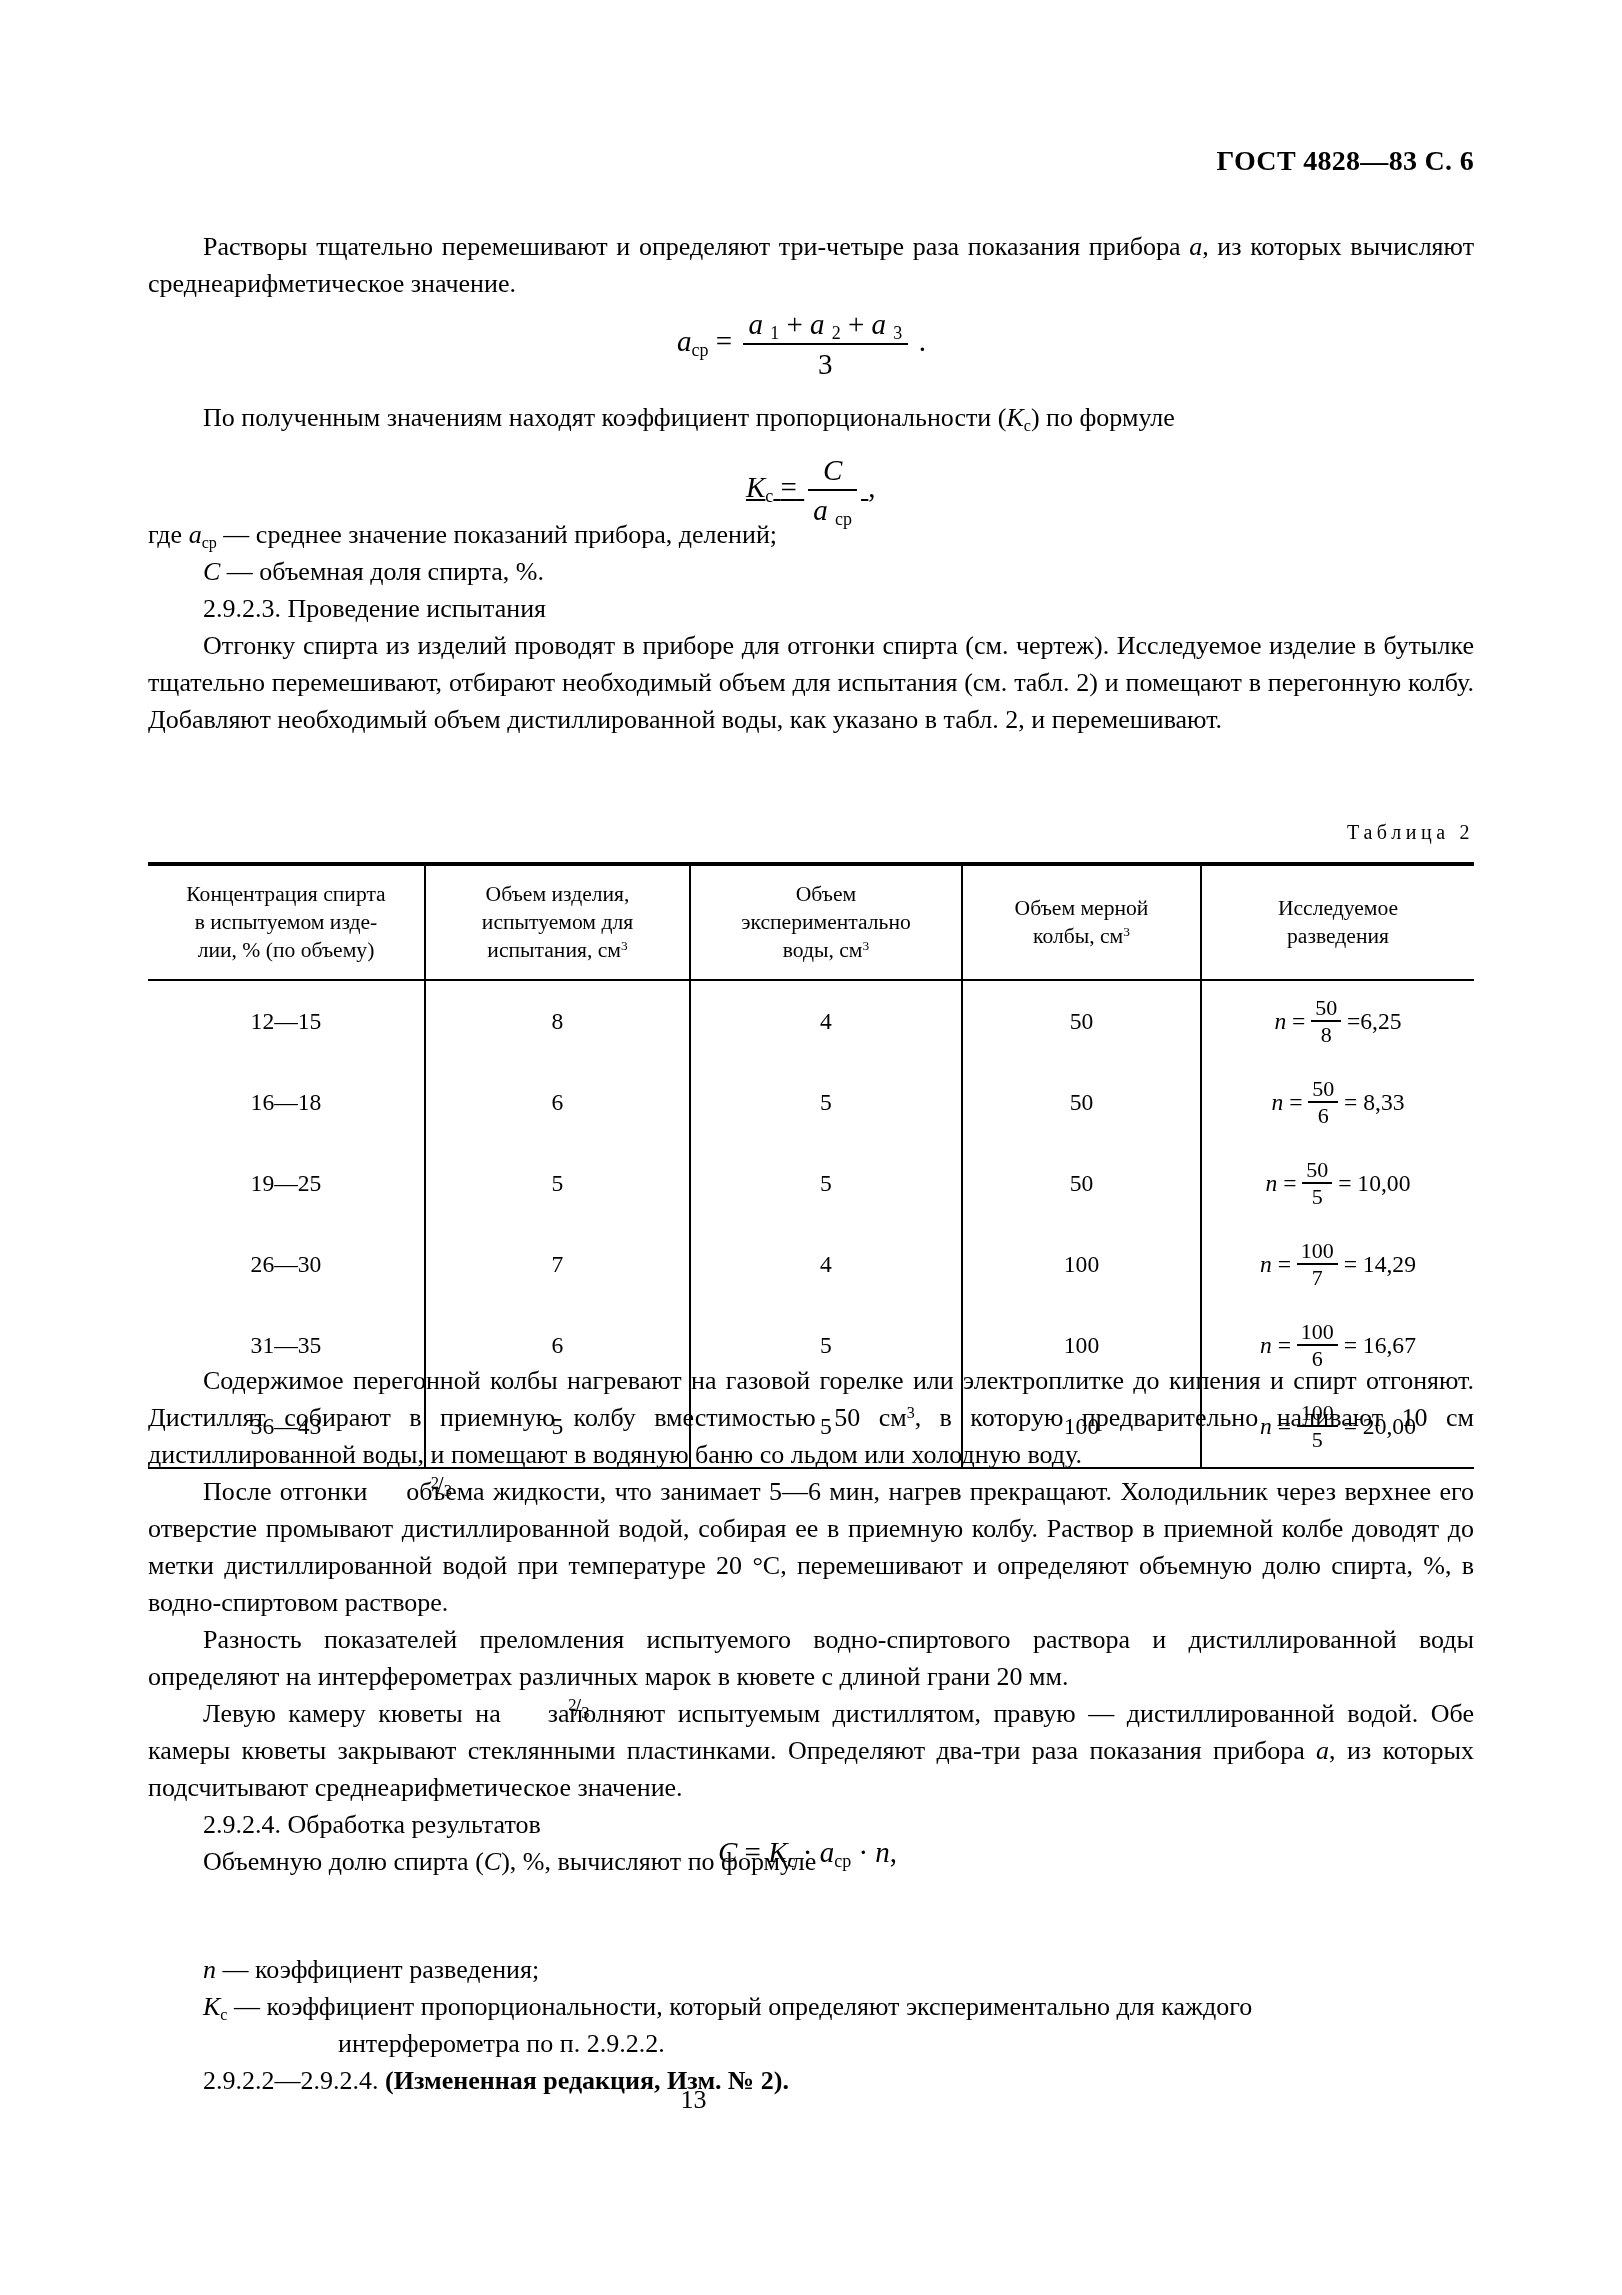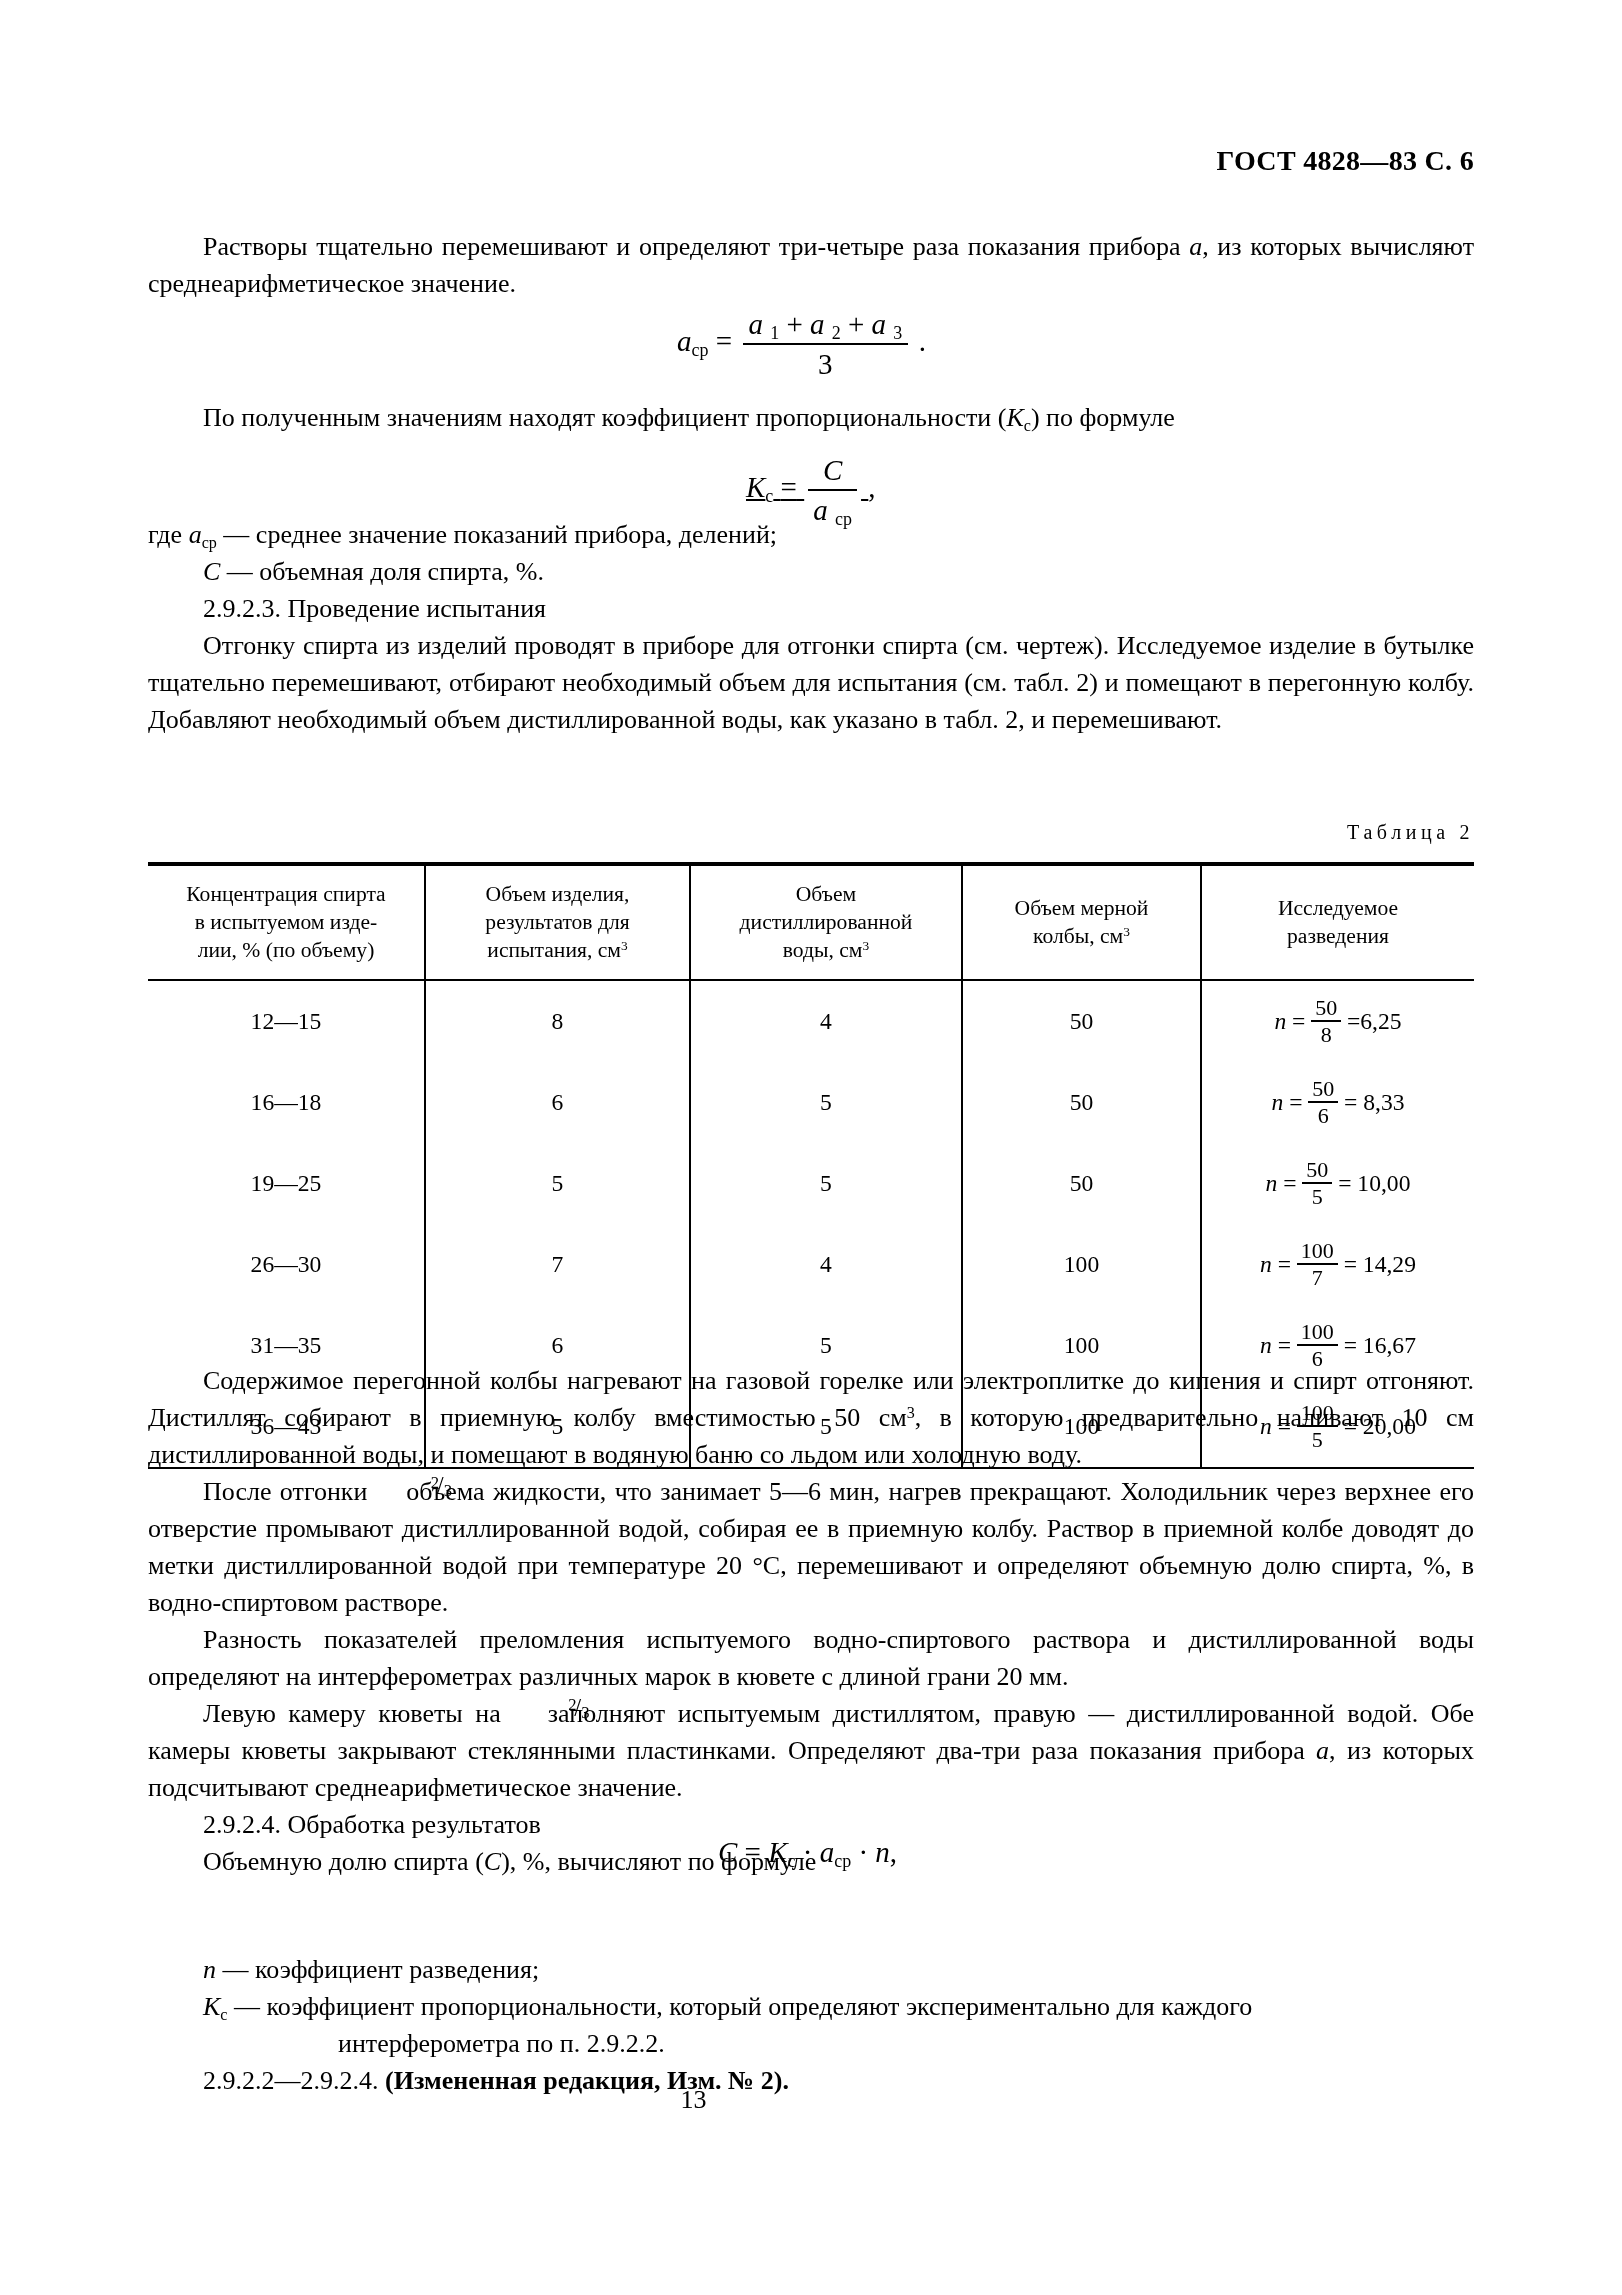--- a/index.html
+++ b/index.html
@@ -266,26 +266,26 @@
       </colgroup>
       <thead>
         <tr>
           <th>
             <span>Концентрация спирта</span><br>
             <span>в испытуемом изде-</span><br>
             <span>лии, % (по объему)</span>
           </th>
           <th>
             <span>Объем изделия,</span><br>
-            <span>результатов для</span><br>
+            <span>испытуемом для</span><br>
             <span>испытания, см<sup class="sm">3</sup></span>
           </th>
           <th>
             <span>Объем</span><br>
-            <span>дистиллированной</span><br>
+            <span>экспериментально</span><br>
             <span>воды, см<sup class="sm">3</sup></span>
           </th>
           <th>
             <span>Объем мерной</span><br>
             <span>колбы, см<sup class="sm">3</sup></span>
           </th>
           <th>
             <span>Исследуемое</span><br>
             <span>разведения</span>
           </th>

